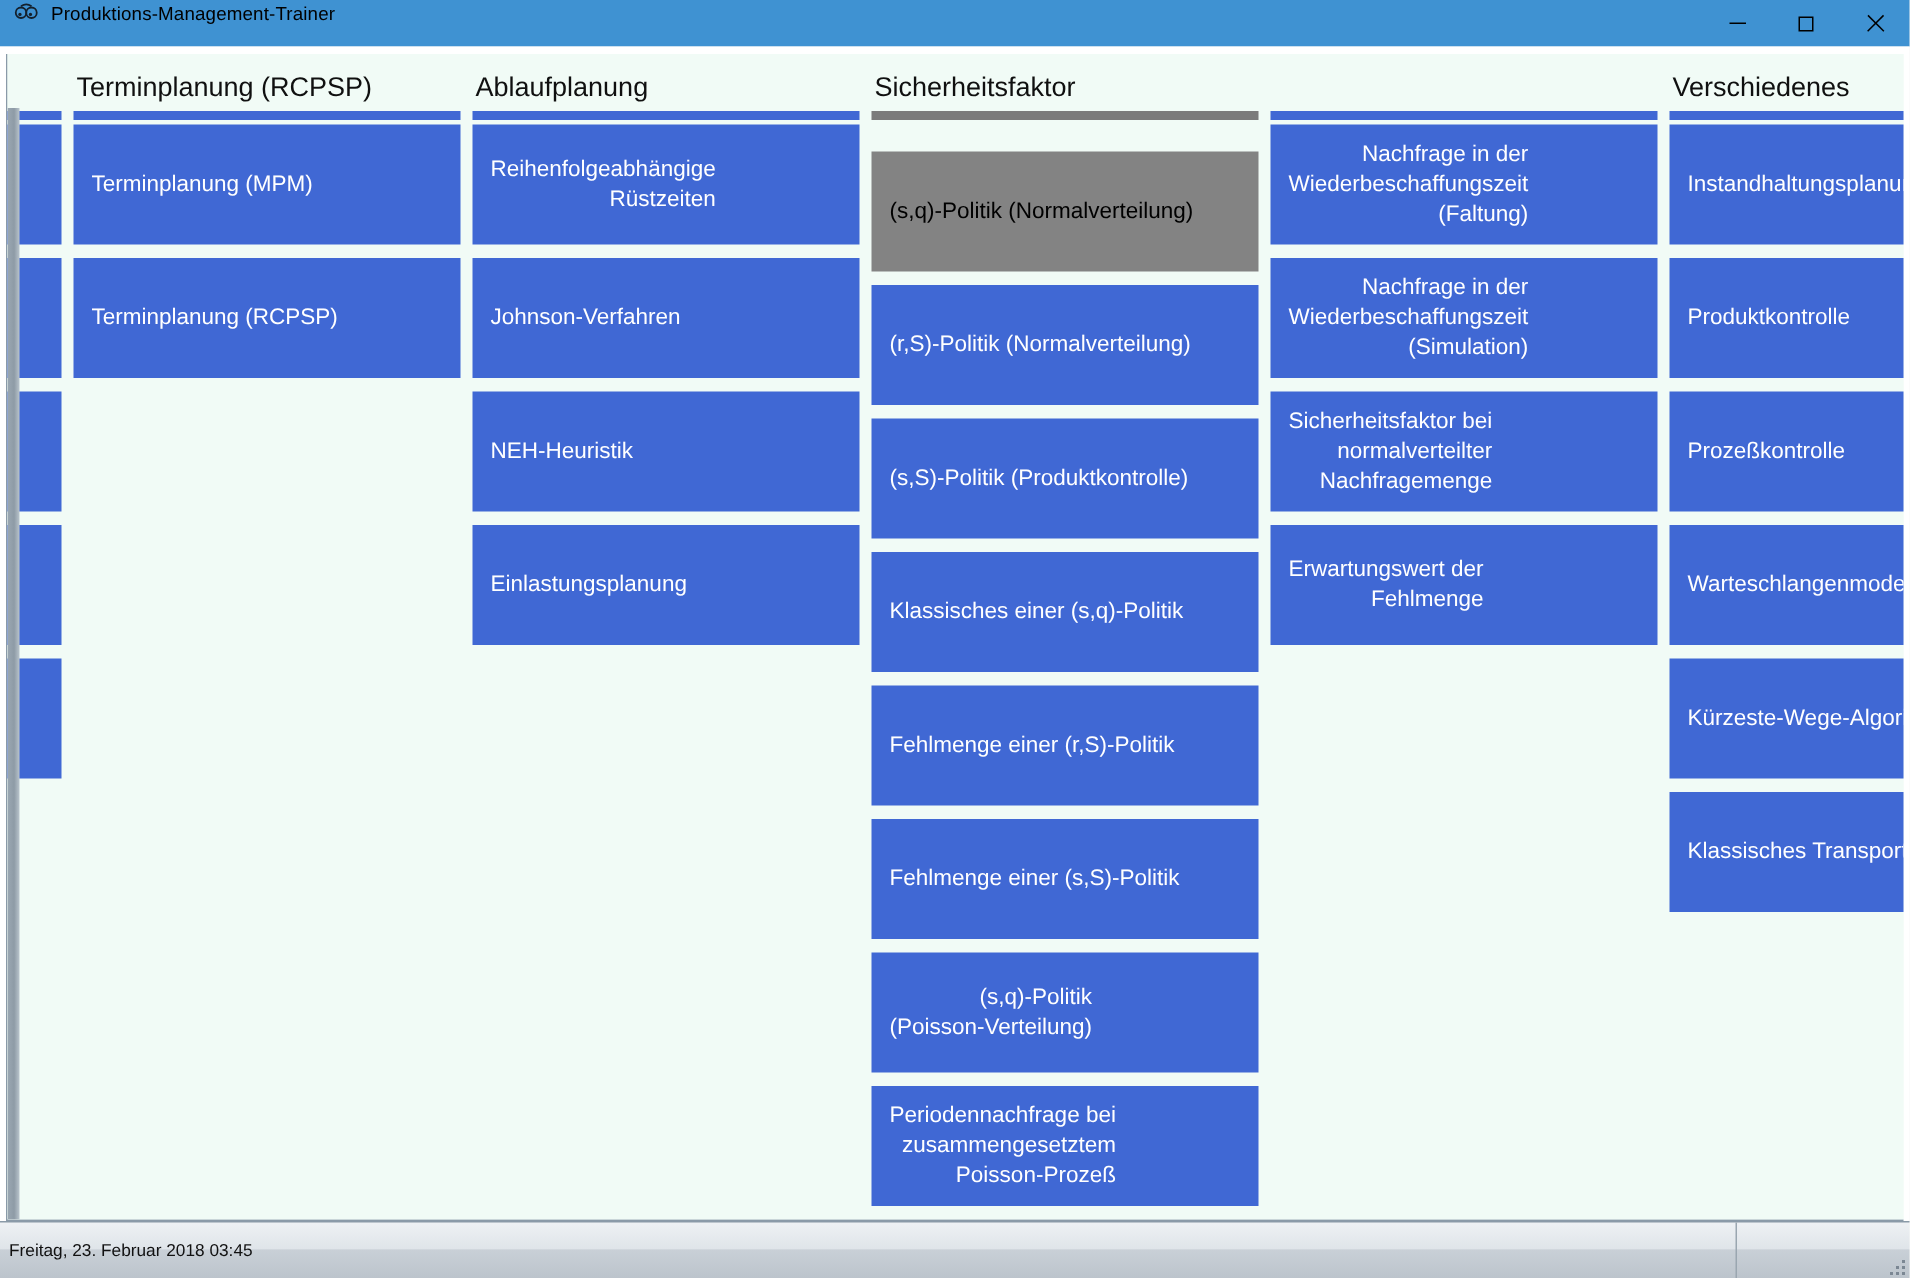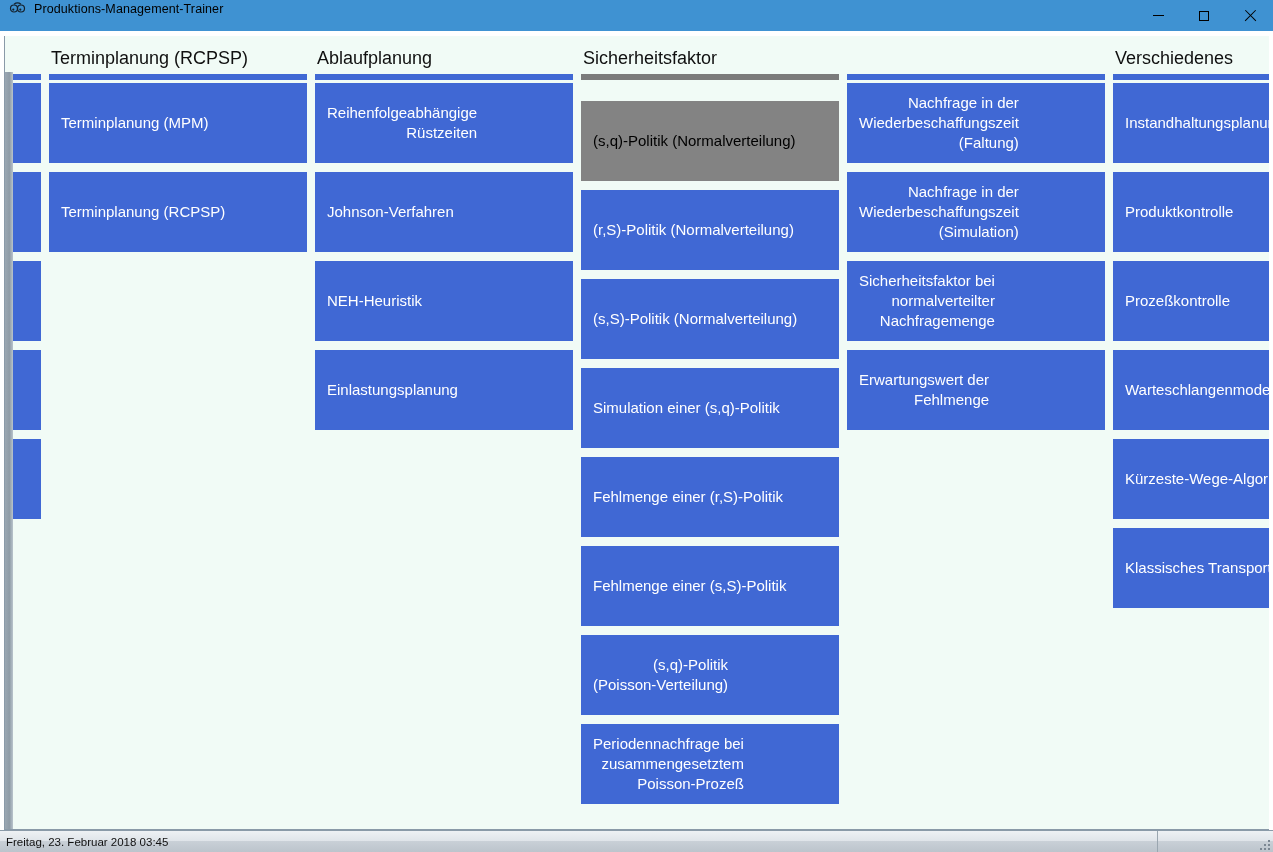--- a/index.html
+++ b/index.html
@@ -188,21 +188,21 @@
   }
   .tile.selected {
     background: #838383;
     color: #000000;
     margin-top: 18px;
   }
 
   
   .statusbar {
     flex: 0 0 auto;
-    height: 22px;
+    height: 38px;
     display: flex;
     align-items: stretch;
     background: linear-gradient(to bottom,#eef1f4 0%, #dfe4e9 48%, #c9d0d7 49%, #bcc4cc 100%);
     border-top: 1px solid #8a9aa8;
     position: relative;
     box-sizing: border-box;
   }
   .status-pane {
     display: flex;
     align-items: center;
@@ -285,22 +285,22 @@
 Rüstzeiten</div>
             <div class="tile">Johnson-Verfahren</div>
             <div class="tile">NEH-Heuristik</div>
             <div class="tile">Einlastungsplanung</div>
           </div>
           <div class="column">
             <div class="col-header">Sicherheitsfaktor</div>
             <div class="col-rule gray"></div>
             <div class="tile selected">(s,q)-Politik (Normalverteilung)</div>
             <div class="tile">(r,S)-Politik (Normalverteilung)</div>
-            <div class="tile">(s,S)-Politik (Normalverteilung)</div>
-            <div class="tile">Simulation einer (s,q)-Politik</div>
+            <div class="tile">(s,S)-Politik (Produktkontrolle)</div>
+            <div class="tile">Klassisches einer (s,q)-Politik</div>
             <div class="tile">Fehlmenge einer (r,S)-Politik</div>
             <div class="tile">Fehlmenge einer (s,S)-Politik</div>
             <div class="tile">(s,q)-Politik
 (Poisson-Verteilung)</div>
             <div class="tile">Periodennachfrage bei
 zusammengesetztem
 Poisson-Prozeß</div>
           </div>
           <div class="column">
             <div class="col-header"></div>

